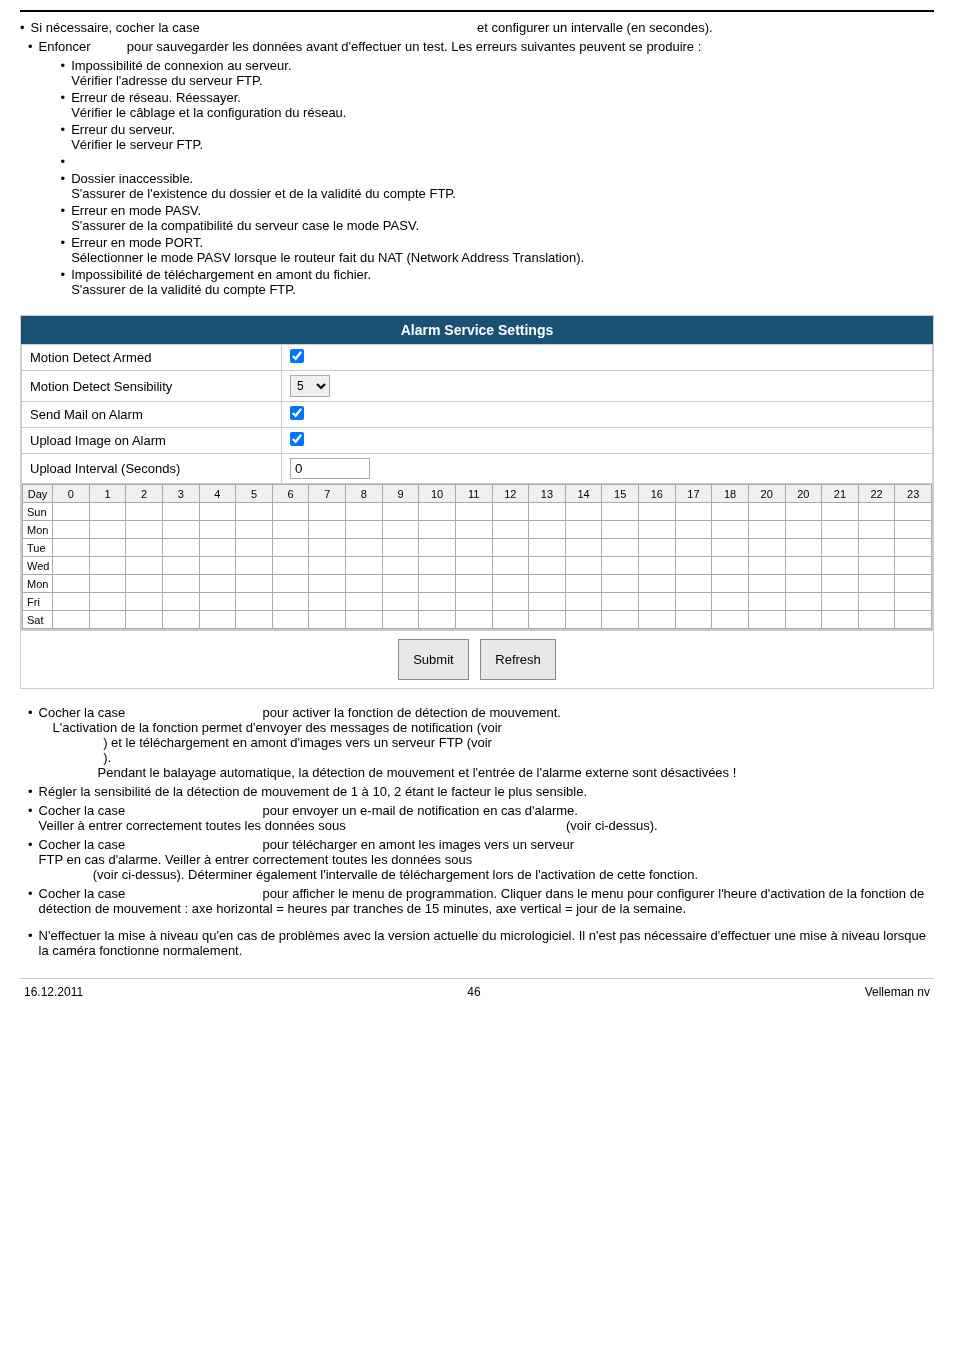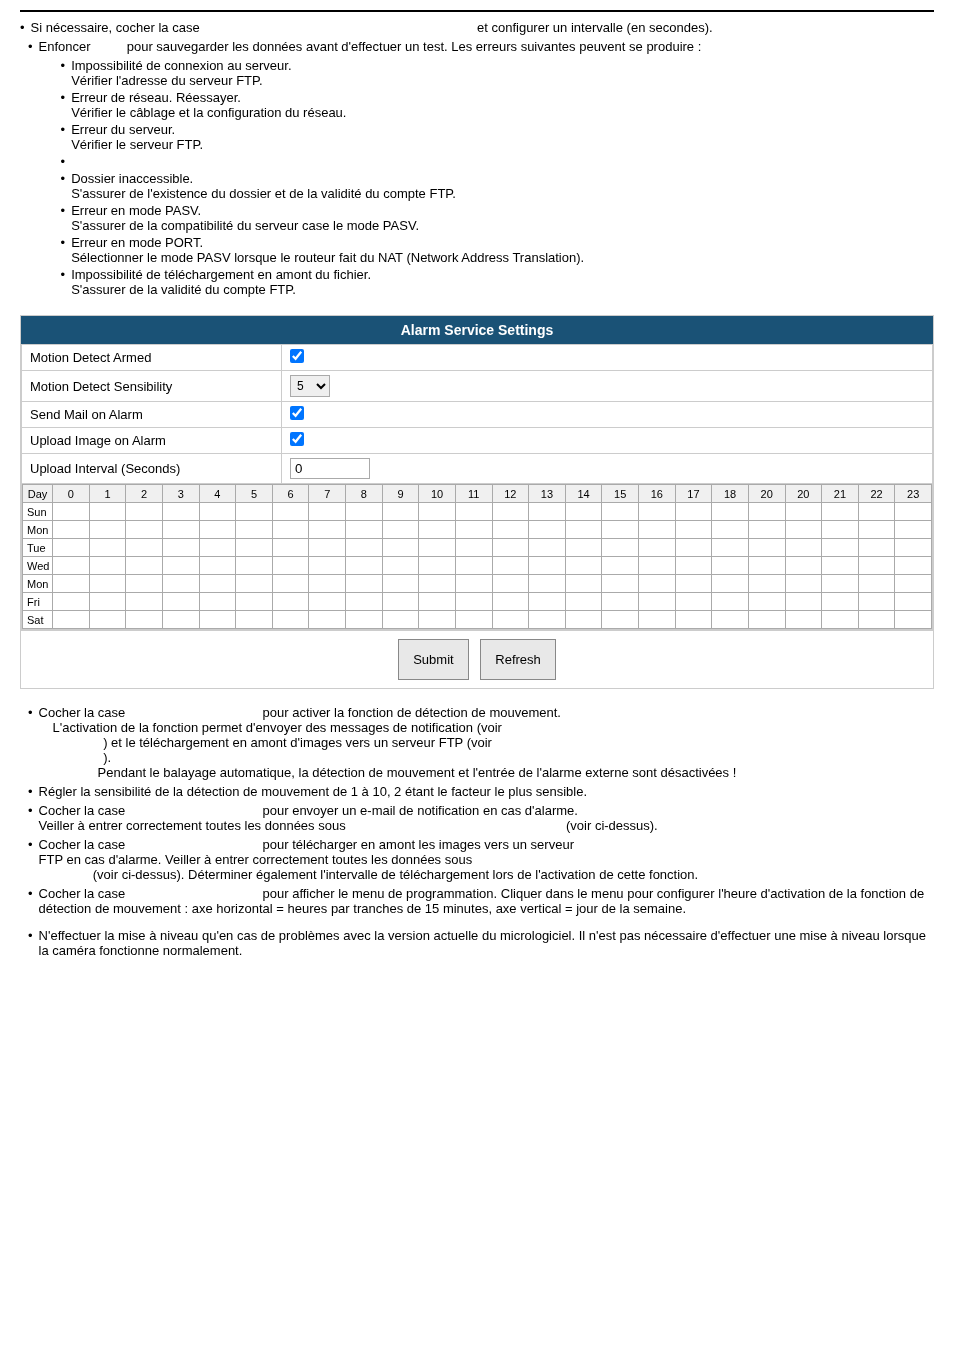--- a/index.html
+++ b/index.html
@@ -534,14 +534,19 @@
     <div>
       <span>Cocher la case&nbsp;&nbsp;&nbsp;&nbsp;&nbsp;&nbsp;&nbsp;&nbsp;&nbsp;&nbsp;&nbsp;&nbsp;&nbsp;&nbsp;&nbsp;&nbsp;&nbsp;&nbsp;&nbsp;&nbsp;&nbsp;&nbsp;&nbsp;&nbsp;&nbsp;&nbsp;&nbsp;&nbsp;&nbsp;&nbsp;&nbsp;&nbsp;&nbsp;&nbsp;&nbsp;&nbsp;&nbsp; pour afficher le menu de programmation. Cliquer dans le menu pour configurer l'heure d'activation de la fonction de détection de mouvement : axe horizontal = heures par tranches de 15 minutes, axe vertical = jour de la semaine.</span>
     </div>
   </div>
 
   <div style="margin: 12px 0 8px 0; display:flex; padding-left:8px;">
     <span style="margin-right:6px; flex-shrink:0;">•</span>
     <span>N'effectuer la mise à niveau qu'en cas de problèmes avec la version actuelle du micrologiciel. Il n'est pas nécessaire d'effectuer une mise à niveau lorsque la caméra fonctionne normalement.</span>
   </div>
 
+  <div class="footer-bar">
+    <span>16.12.2011</span>
+    <span>46</span>
+    <span>Velleman nv</span>
+  </div>
 
 </div>
 
 </body></html>

